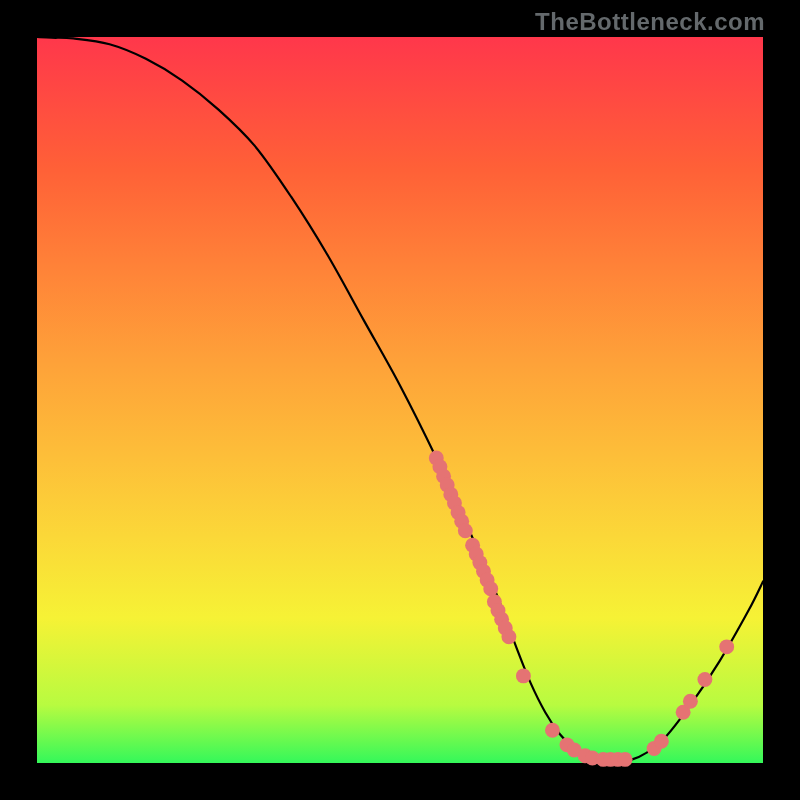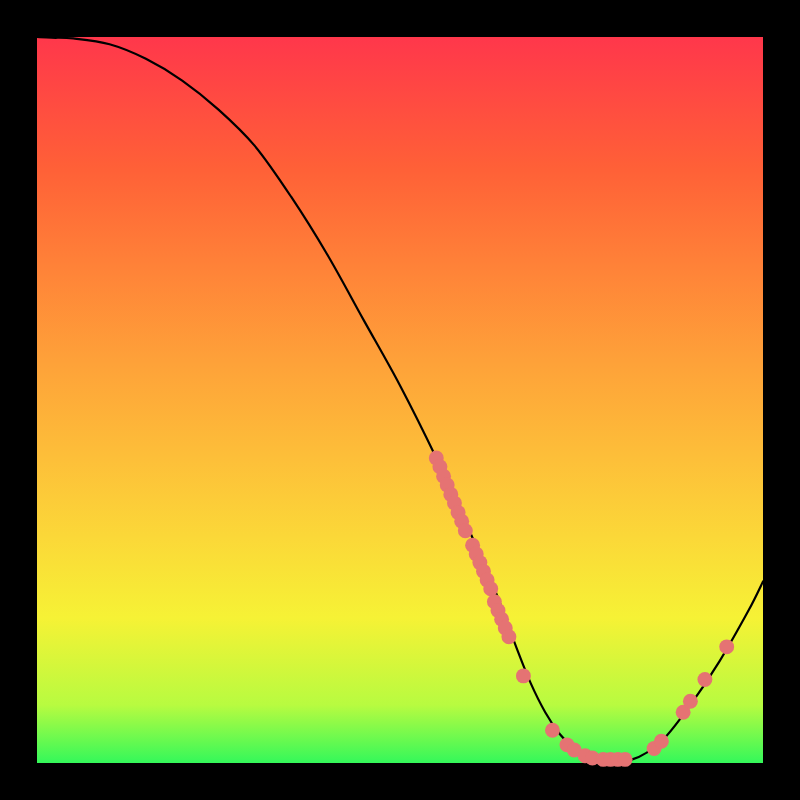--- a/index.html
+++ b/index.html
@@ -52,20 +52,21 @@
     width: 100%;
     height: 100%;
     overflow: visible;
   }
 </style>
 </head>
 <body>
 
 <div class="stage">
 
+  <div class="watermark">TheBottleneck.com</div>
 
   <div class="plot-area">
     <svg class="curve" viewBox="0 0 730 730" preserveAspectRatio="none">
       <path id="curve-path" fill="none" stroke="#000000" stroke-width="2.2" stroke-linejoin="round" stroke-linecap="round" d="M 0.00 0.00 C 2.43 0.12, 8.52 0.49, 14.60 0.73 C 20.68 0.97, 26.77 0.37, 36.50 1.46 C 46.23 2.56, 60.83 3.89, 73.00 7.30 C 85.17 10.71, 97.33 15.82, 109.50 21.90 C 121.67 27.98, 133.83 35.28, 146.00 43.80 C 158.17 52.32, 170.33 62.05, 182.50 73.00 C 194.67 83.95, 206.83 94.90, 219.00 109.50 C 231.17 124.10, 243.33 142.35, 255.50 160.60 C 267.67 178.85, 279.83 198.32, 292.00 219.00 C 304.17 239.68, 316.33 262.80, 328.50 284.70 C 340.67 306.60, 352.83 327.28, 365.00 350.40 C 377.17 373.52, 389.33 397.85, 401.50 423.40 C 413.67 448.95, 428.27 481.80, 438.00 503.70 C 447.73 525.60, 452.60 536.55, 459.90 554.80 C 467.20 573.05, 475.72 597.38, 481.80 613.20 C 487.88 629.02, 491.53 638.75, 496.40 649.70 C 501.27 660.65, 506.13 670.38, 511.00 678.90 C 515.87 687.42, 520.73 694.72, 525.60 700.80 C 530.47 706.88, 535.33 711.75, 540.20 715.40 C 545.07 719.05, 549.93 720.88, 554.80 722.70 C 559.67 724.53, 562.10 725.74, 569.40 726.35 C 576.70 726.96, 588.87 729.39, 598.60 726.35 C 608.33 723.31, 618.07 717.23, 627.80 708.10 C 637.53 698.98, 647.27 684.98, 657.00 671.60 C 666.73 658.22, 676.47 643.62, 686.20 627.80 C 695.93 611.98, 708.10 590.08, 715.40 576.70 C 722.70 563.32, 727.57 552.37, 730.00 547.50"></path>
       <g id="markers">
           <circle cx="401.50" cy="423.40" r="7.5" fill="#e57373" stroke="#c65a5a" stroke-width="0"></circle>
           <circle cx="405.15" cy="432.16" r="7.5" fill="#e57373" stroke="#c65a5a" stroke-width="0"></circle>
           <circle cx="408.80" cy="441.65" r="7.5" fill="#e57373" stroke="#c65a5a" stroke-width="0"></circle>
           <circle cx="412.45" cy="450.41" r="7.5" fill="#e57373" stroke="#c65a5a" stroke-width="0"></circle>
           <circle cx="416.10" cy="459.90" r="7.5" fill="#e57373" stroke="#c65a5a" stroke-width="0"></circle>

